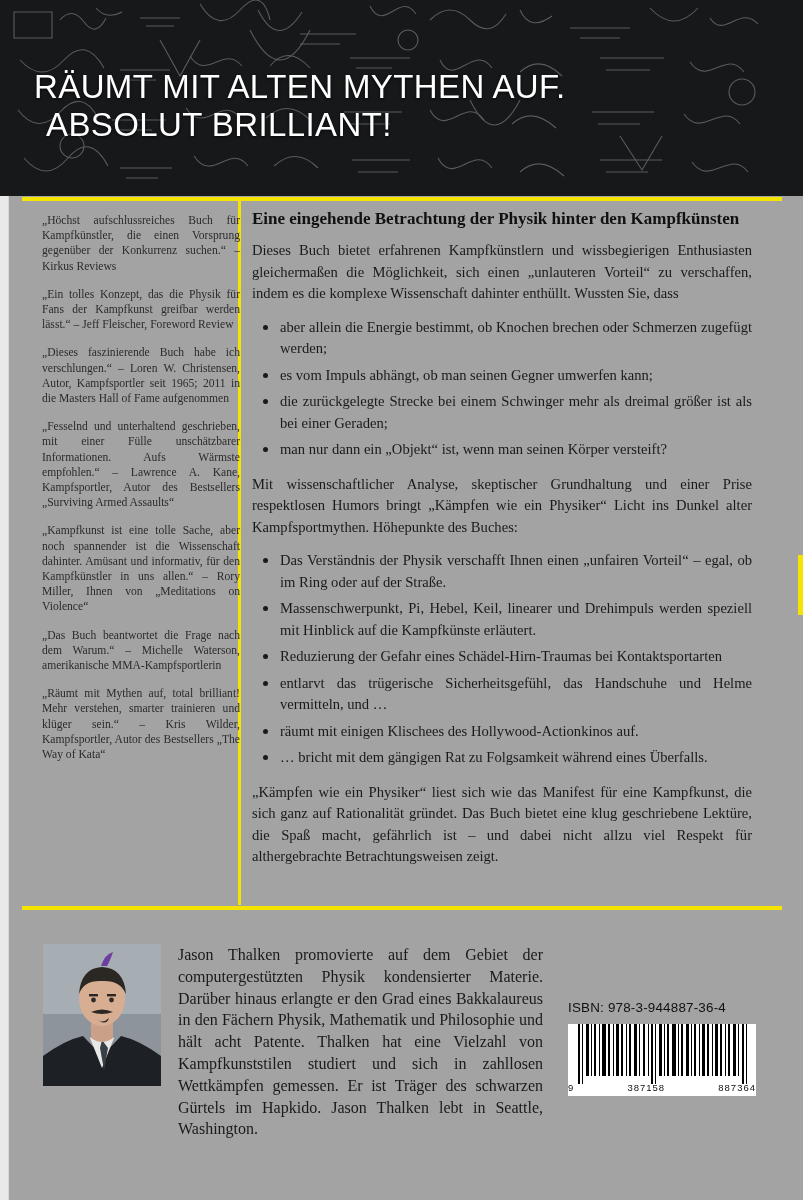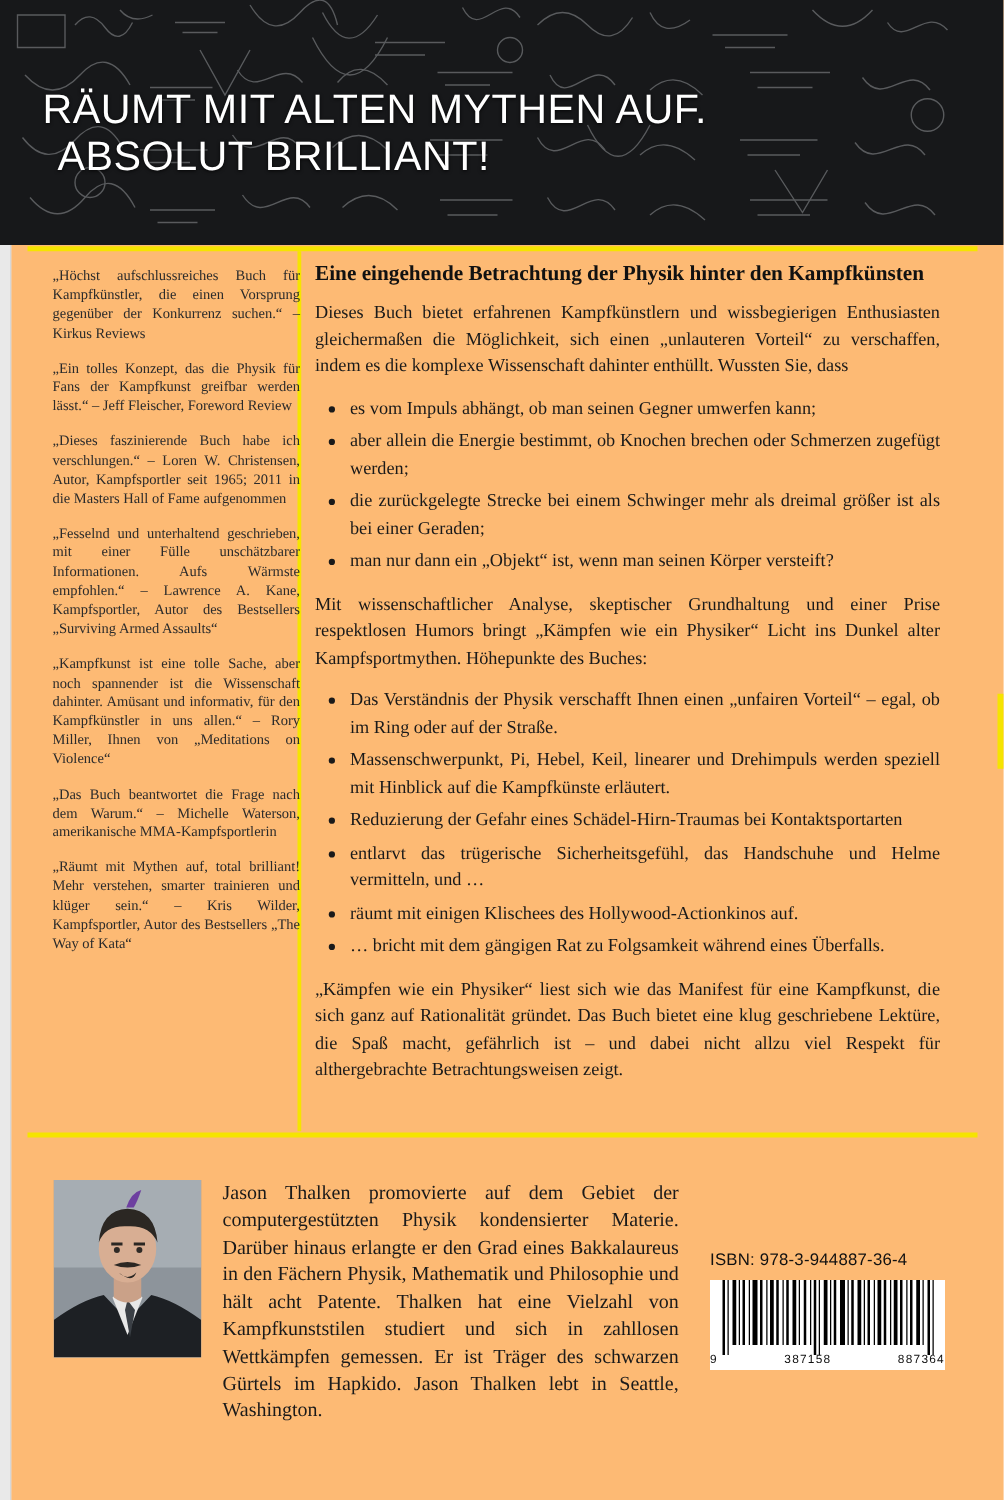--- a/index.html
+++ b/index.html
@@ -12,21 +12,21 @@
     height: 1200px;
     font-family: "Liberation Serif", serif;
     color: #1a1a1a;
     overflow: hidden;
     position: relative;
   }
   .page {
     position: relative;
     width: 803px;
     height: 1200px;
-    background: #fdba74;
+    background: #a3a3a3;
     overflow: hidden;
   }
 
   
   .hero {
     position: absolute;
     left: 0; top: 0;
     width: 803px;
     height: 196px;
     background: #17181a;
@@ -287,22 +287,22 @@
     <div class="blurb">„Fesselnd und unterhaltend geschrieben, mit einer Fülle unschätzbarer Informationen. Aufs Wärmste empfohlen.“ – Lawrence A. Kane, Kampfsportler, Autor des Bestsellers „Surviving Armed Assaults“</div>
     <div class="blurb">„Kampfkunst ist eine tolle Sache, aber noch spannender ist die Wissenschaft dahinter. Amüsant und informativ, für den Kampfkünstler in uns allen.“ – Rory Miller, Ihnen von „Meditations on Violence“</div>
     <div class="blurb">„Das Buch beantwortet die Frage nach dem Warum.“ – Michelle Waterson, amerikanische MMA-Kampfsportlerin</div>
     <div class="blurb">„Räumt mit Mythen auf, total brilliant! Mehr verstehen, smarter trainieren und klüger sein.“ – Kris Wilder, Kampfsportler, Autor des Bestsellers „The Way of Kata“</div>
   </div>
 
   <div class="main">
     <h2>Eine eingehende Betrachtung der Physik hinter den Kampfkünsten</h2>
     <p>Dieses Buch bietet erfahrenen Kampfkünstlern und wissbegierigen Enthusiasten gleichermaßen die Möglichkeit, sich einen „unlauteren Vorteil“ zu verschaffen, indem es die komplexe Wissenschaft dahinter enthüllt. Wussten Sie, dass</p>
     <ul>
+      <li>aber allein die Energie bestimmt, ob Knochen brechen oder Schmerzen zugefügt werden;</li>
       <li>es vom Impuls abhängt, ob man seinen Gegner umwerfen kann;</li>
-      <li>aber allein die Energie bestimmt, ob Knochen brechen oder Schmerzen zugefügt werden;</li>
       <li>die zurückgelegte Strecke bei einem Schwinger mehr als dreimal größer ist als bei einer Geraden;</li>
       <li>man nur dann ein „Objekt“ ist, wenn man seinen Körper versteift?</li>
     </ul>
     <p>Mit wissenschaftlicher Analyse, skeptischer Grundhaltung und einer Prise respektlosen Humors bringt „Kämpfen wie ein Physiker“ Licht ins Dunkel alter Kampfsportmythen. Höhepunkte des Buches:</p>
     <ul>
       <li>Das Verständnis der Physik verschafft Ihnen einen „unfairen Vorteil“ – egal, ob im Ring oder auf der Straße.</li>
       <li>Massenschwerpunkt, Pi, Hebel, Keil, linearer und Drehimpuls werden speziell mit Hinblick auf die Kampfkünste erläutert.</li>
       <li>Reduzierung der Gefahr eines Schädel-Hirn-Traumas bei Kontaktsportarten</li>
       <li>entlarvt das trügerische Sicherheitsgefühl, das Handschuhe und Helme vermitteln, und …</li>
       <li>räumt mit einigen Klischees des Hollywood-Actionkinos auf.</li>

